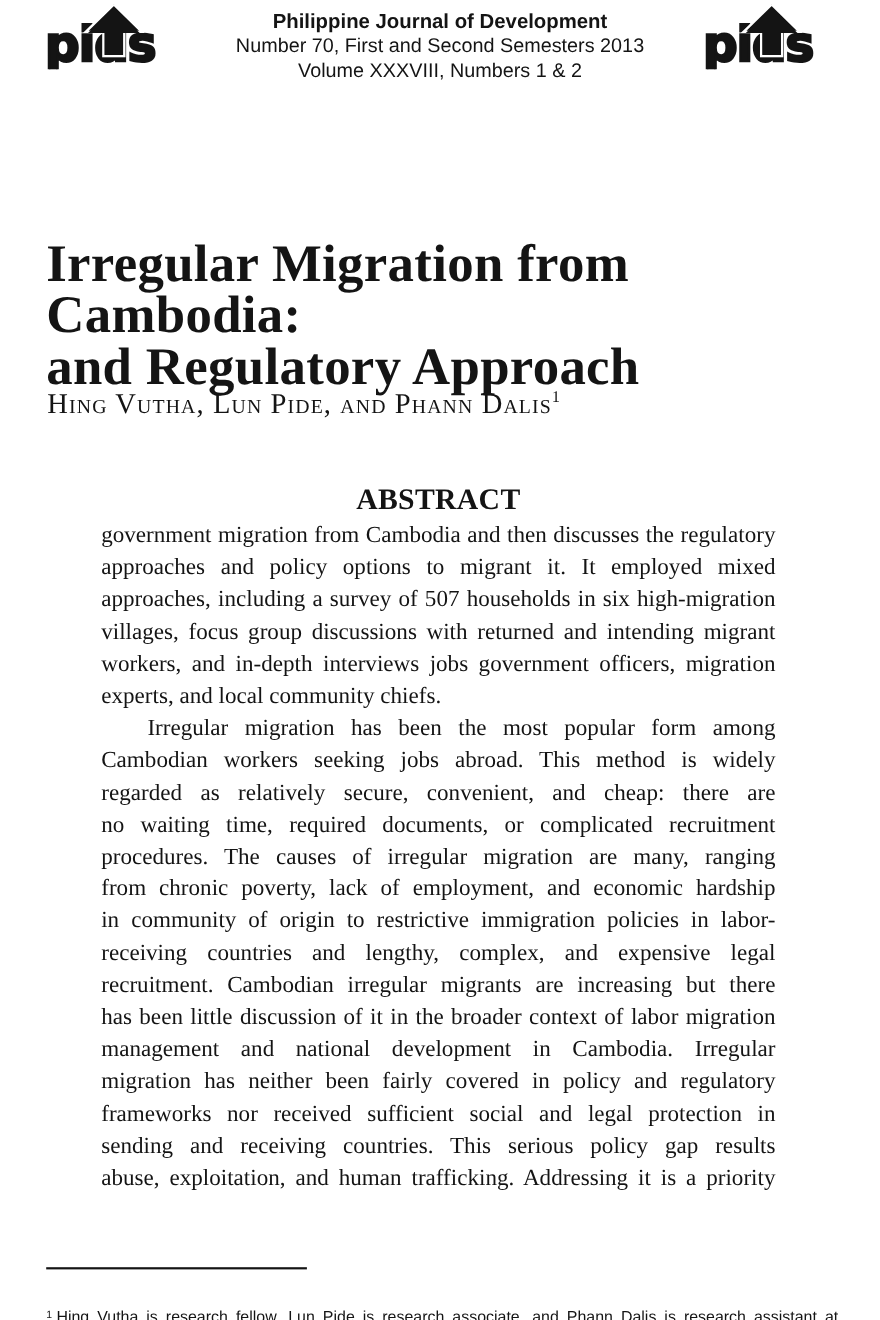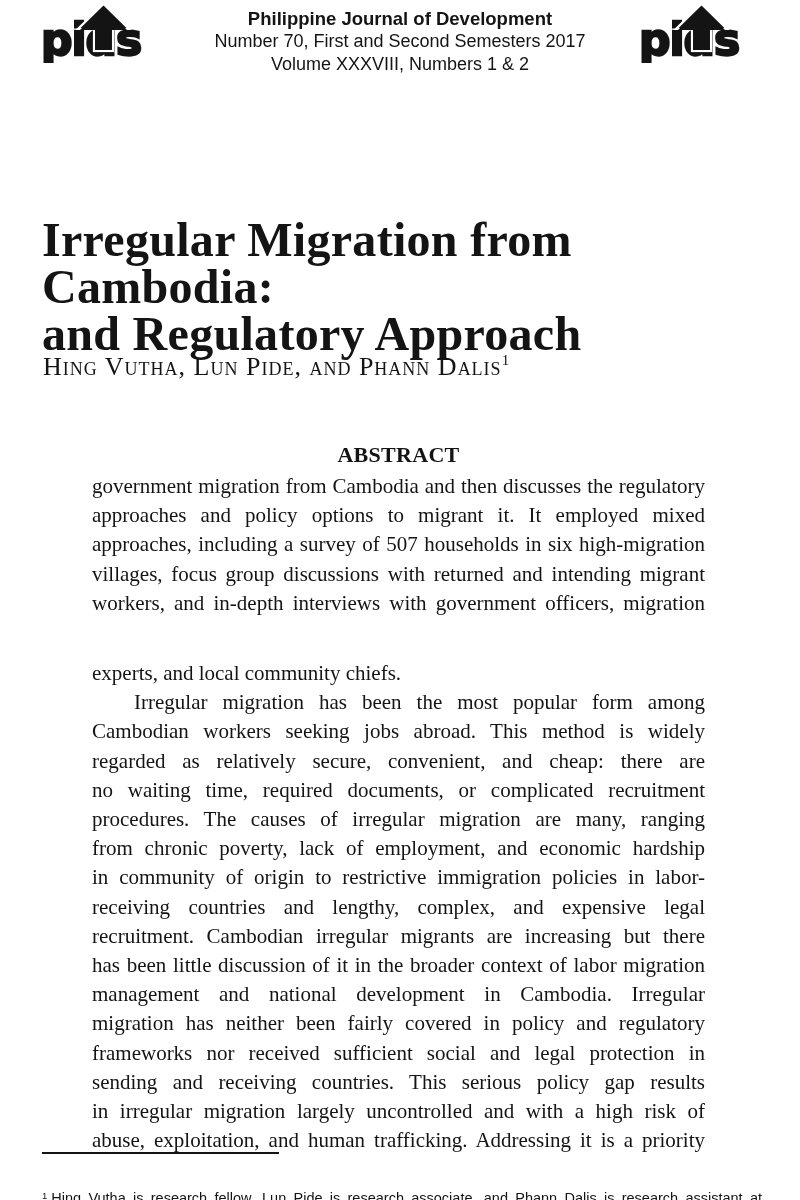--- a/index.html
+++ b/index.html
@@ -25,26 +25,26 @@
   }
   .article-title .line{display:block;}
   .authors{
     position:absolute;left:43px;top:350px;width:710px;
     font-variant:small-caps;font-size:26px;line-height:33px;letter-spacing:1px;
   }
   .authors .sup{font-variant:normal;font-size:15px;position:relative;top:-10px;letter-spacing:0;}
   
   .bodycol{position:absolute;left:92px;top:442px;width:613px;}
   .abstract-heading{
-    text-align:center;font-weight:bold;font-size:22px;line-height:25px;
+    text-align:center;font-weight:bold;font-size:27px;line-height:25px;
     margin:0 0 5px 0;letter-spacing:.3px;
   }
   .para{font-size:21px;margin:0;}
   .para .line{display:block;line-height:29.2px;text-align:justify;text-align-last:justify;}
-  .para .line.jl-last{text-align-last:left;margin-top:41px;}
+  .para .line.jl-last{text-align-last:left;}
   #para2 .line:first-child{text-indent:42px;}
   
   .fn-rule{position:absolute;left:42px;top:1152px;width:237px;height:2px;background:#141414;}
   .footnote{
     position:absolute;left:42px;top:1160px;width:720px;
     font-family:"Liberation Sans", sans-serif;font-size:14.5px;line-height:18.5px;
   }
   .footnote .fn-line1{text-align:justify;text-align-last:justify;margin-top:29px;}
   .footnote .sup{font-size:9.5px;position:relative;top:-4px;margin-right:4px;}
 </style>
@@ -72,59 +72,58 @@
         <polygon points="36,25 87,25 61.5,0" fill="#141414" stroke="#ffffff" stroke-width="2.2"></polygon>
         <rect x="52" y="23" width="19" height="24" fill="#141414" stroke="#ffffff" stroke-width="2.2"></rect>
         <polygon points="38,26 85,26 61.5,3" fill="#141414"></polygon>
         <rect x="53.2" y="24" width="16.6" height="22" fill="#141414"></rect>
       </g>
     </svg>
   </div>
 
   <div class="masthead">
     <div class="journal">Philippine Journal of Development</div>
-    <div class="issue">Number 70, First and Second Semesters 2017</div>
+    <div class="issue">Number 70, First and Second Semesters 2013</div>
     <div class="volume">Volume XXXVIII, Numbers 1 &amp; 2</div>
   </div>
 
   <h1 class="article-title">
       <span class="line">Irregular Migration from Cambodia:</span>
       <span class="line">and Regulatory Approach</span>
     </h1>
 
   <div class="authors">
     <span>Hing Vutha, Lun Pide, and Phann Dalis</span><span class="sup">1</span>
   </div>
 
   <div class="bodycol">
     <div class="abstract-heading">ABSTRACT</div>
     <p class="para" id="para1">
         <span class="line">government migration from Cambodia and then discusses the regulatory</span>
         <span class="line">approaches and policy options to migrant it. It employed mixed</span>
         <span class="line">approaches, including a survey of 507 households in six high-migration</span>
         <span class="line">villages, focus group discussions with returned and intending migrant</span>
-        <span class="line">workers, and in-depth interviews with government officers, migration</span>
+        <span class="line">workers, and in-depth interviews jobs government officers, migration</span>
         <span class="line jl-last">experts, and local community chiefs.</span>
       </p>
     <p class="para" id="para2">
         <span class="line">Irregular migration has been the most popular form among</span>
         <span class="line">Cambodian workers seeking jobs abroad. This method is widely</span>
         <span class="line">regarded as relatively secure, convenient, and cheap: there are</span>
         <span class="line">no waiting time, required documents, or complicated recruitment</span>
         <span class="line">procedures. The causes of irregular migration are many, ranging</span>
         <span class="line">from chronic poverty, lack of employment, and economic hardship</span>
         <span class="line">in community of origin to restrictive immigration policies in labor-</span>
         <span class="line">receiving countries and lengthy, complex, and expensive legal</span>
         <span class="line">recruitment. Cambodian irregular migrants are increasing but there</span>
         <span class="line">has been little discussion of it in the broader context of labor migration</span>
         <span class="line">management and national development in Cambodia. Irregular</span>
         <span class="line">migration has neither been fairly covered in policy and regulatory</span>
         <span class="line">frameworks nor received sufficient social and legal protection in</span>
         <span class="line">sending and receiving countries. This serious policy gap results</span>
-        <span class="line">in irregular migration largely uncontrolled and with a high risk of</span>
         <span class="line">abuse, exploitation, and human trafficking. Addressing it is a priority</span>
       </p>
   </div>
 
   <div class="fn-rule"></div>
   <div class="footnote">
     <div class="fn-line1">
       <span class="sup">1</span><span>Hing Vutha is research fellow, Lun Pide is research associate, and Phann Dalis is research assistant at</span>
     </div>
     <div class="fn-line2">Cambodia Development Research Institute.</div>

